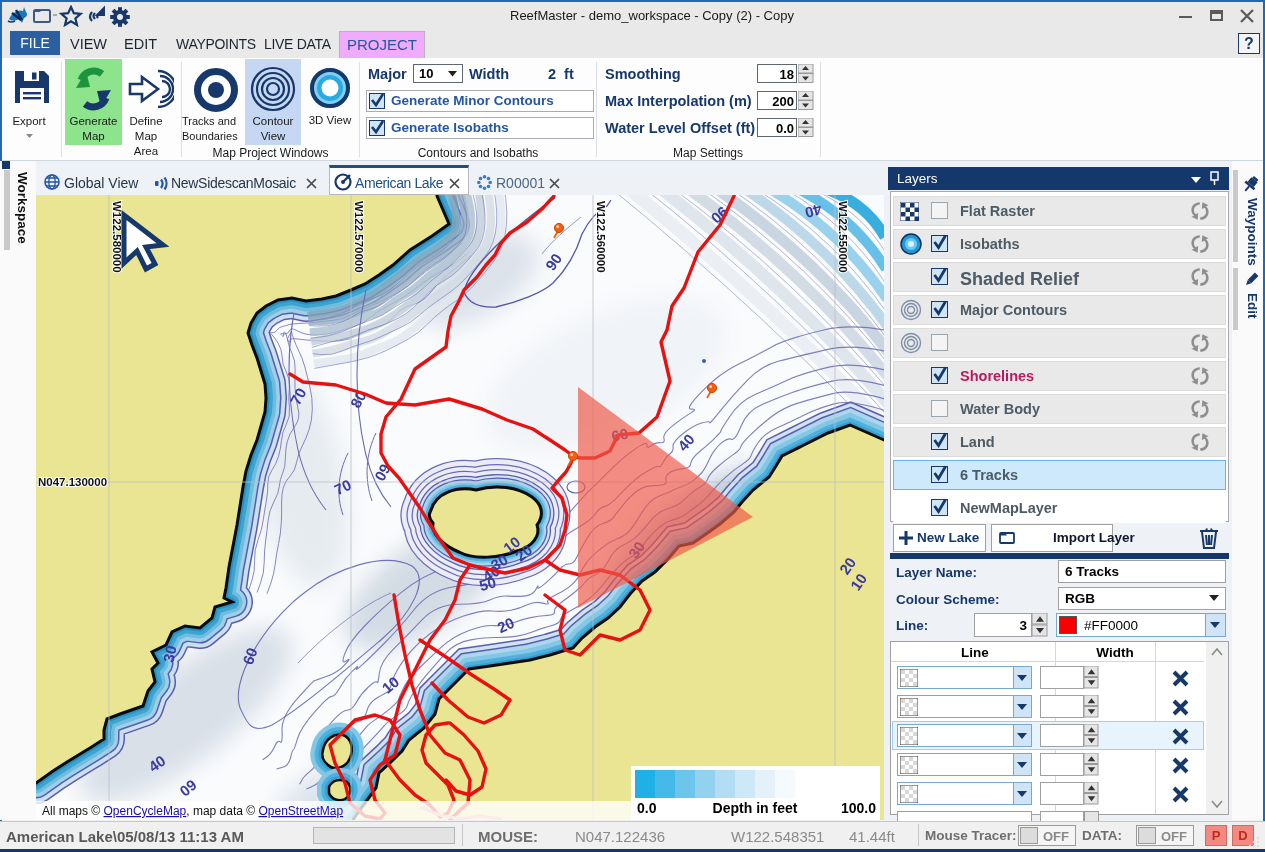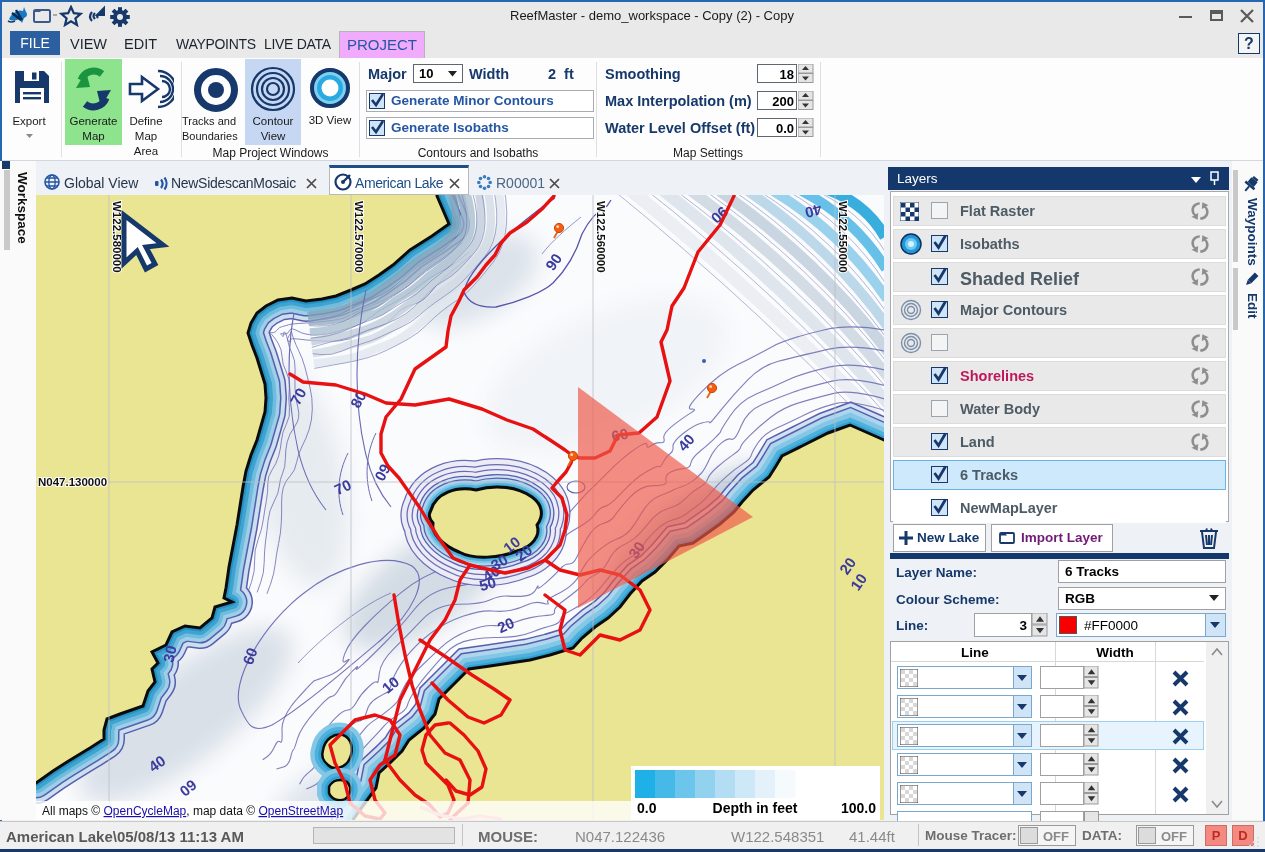--- a/index.html
+++ b/index.html
@@ -553,21 +553,21 @@
 <div class="abs" style="left:893px;top:524px;width:93px;height:28px;background:#fff;border:1px solid #a0a0a0;"></div>
 <svg class="abs" style="left:899px;top:531px;" width="14" height="14">
     <path d="M7,0 V14 M0,7 H14" stroke="#16386b" stroke-width="3"></path>
   </svg>
 <div class="abs" style="left:917px;top:530px;font-size:13.5px;font-weight:bold;color:#16386b;">New Lake</div>
 <div class="abs" style="left:991px;top:524px;width:122px;height:28px;background:#fff;border:1px solid #a0a0a0;"></div>
 <svg class="abs" style="left:999px;top:530px;" width="17" height="15">
     <rect x="1" y="3" width="14" height="10" rx="1" fill="none" stroke="#16386b" stroke-width="1.8"></rect>
     <path d="M1,3 l5,0 2,2.5 -7,0 z" fill="#16386b"></path>
   </svg>
-<div class="abs" style="left:1021px;top:530px;font-size:13.5px;font-weight:bold;color:#701a75;">Import Layer</div>
+<div class="abs" style="left:1053px;top:530px;font-size:13.5px;font-weight:bold;color:#0f172a;">Import Layer</div>
 <svg class="abs" style="left:1199px;top:526px;" width="20" height="24">
     <g fill="none" stroke="#16386b" stroke-width="2">
       <path d="M3,6 L5,22 L15,22 L17,6"></path>
       <line x1="1" y1="5" x2="19" y2="5"></line>
       <line x1="7" y1="5" x2="8" y2="2.5"></line>
       <line x1="13" y1="5" x2="12" y2="2.5"></line>
       <line x1="7" y1="9" x2="8" y2="19"></line>
       <line x1="10" y1="9" x2="10" y2="19"></line>
       <line x1="13" y1="9" x2="12" y2="19"></line>
     </g>

